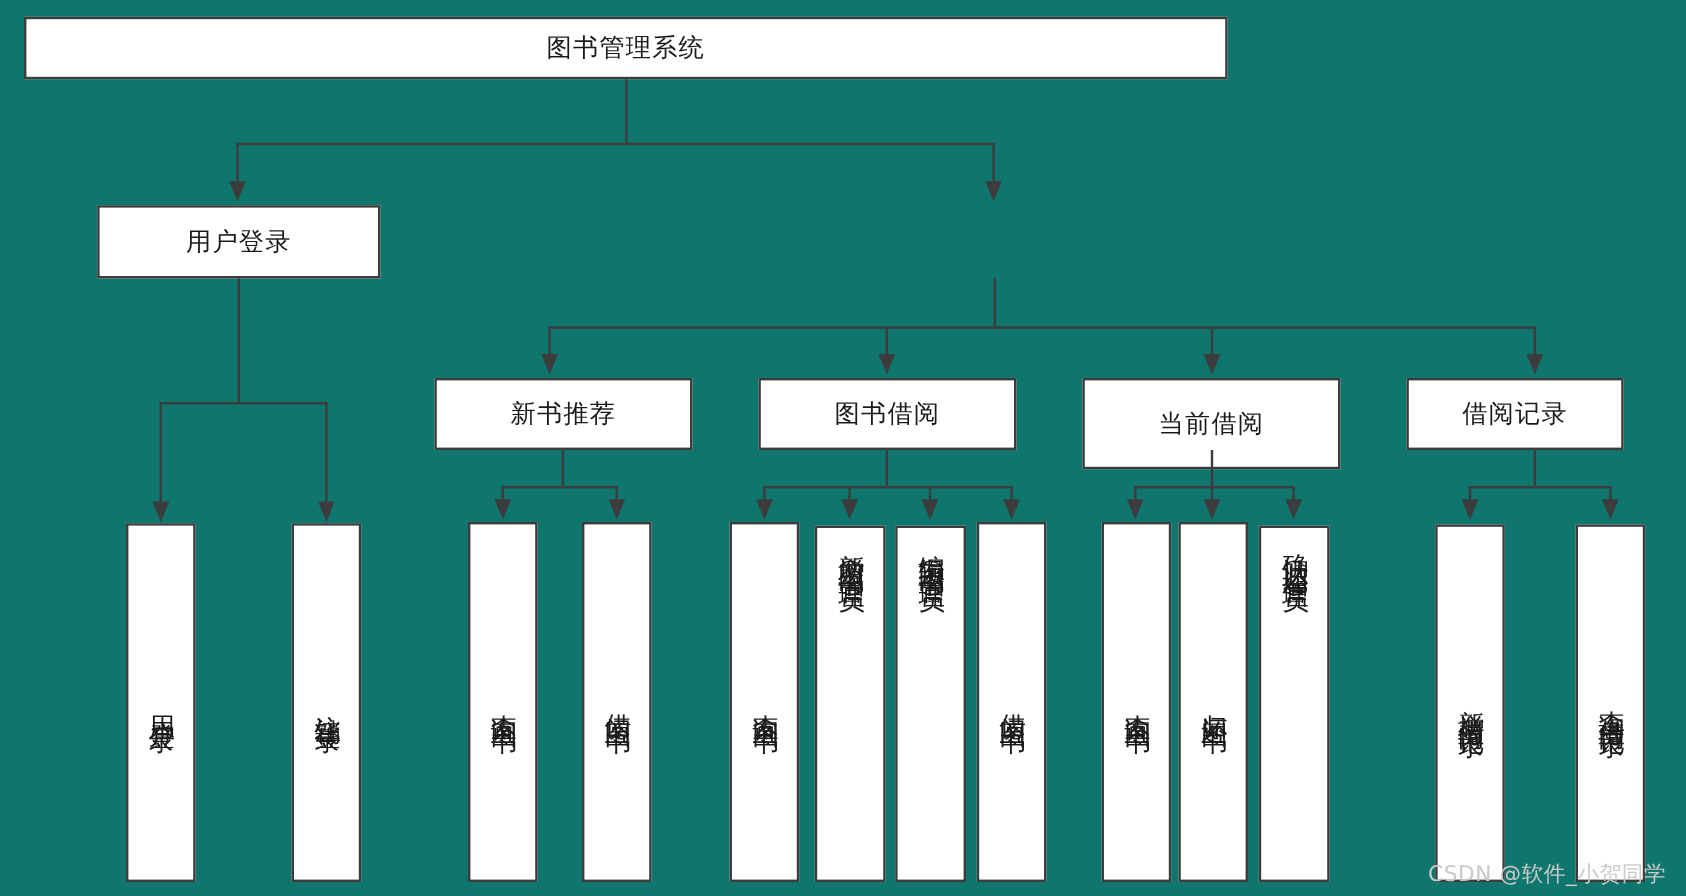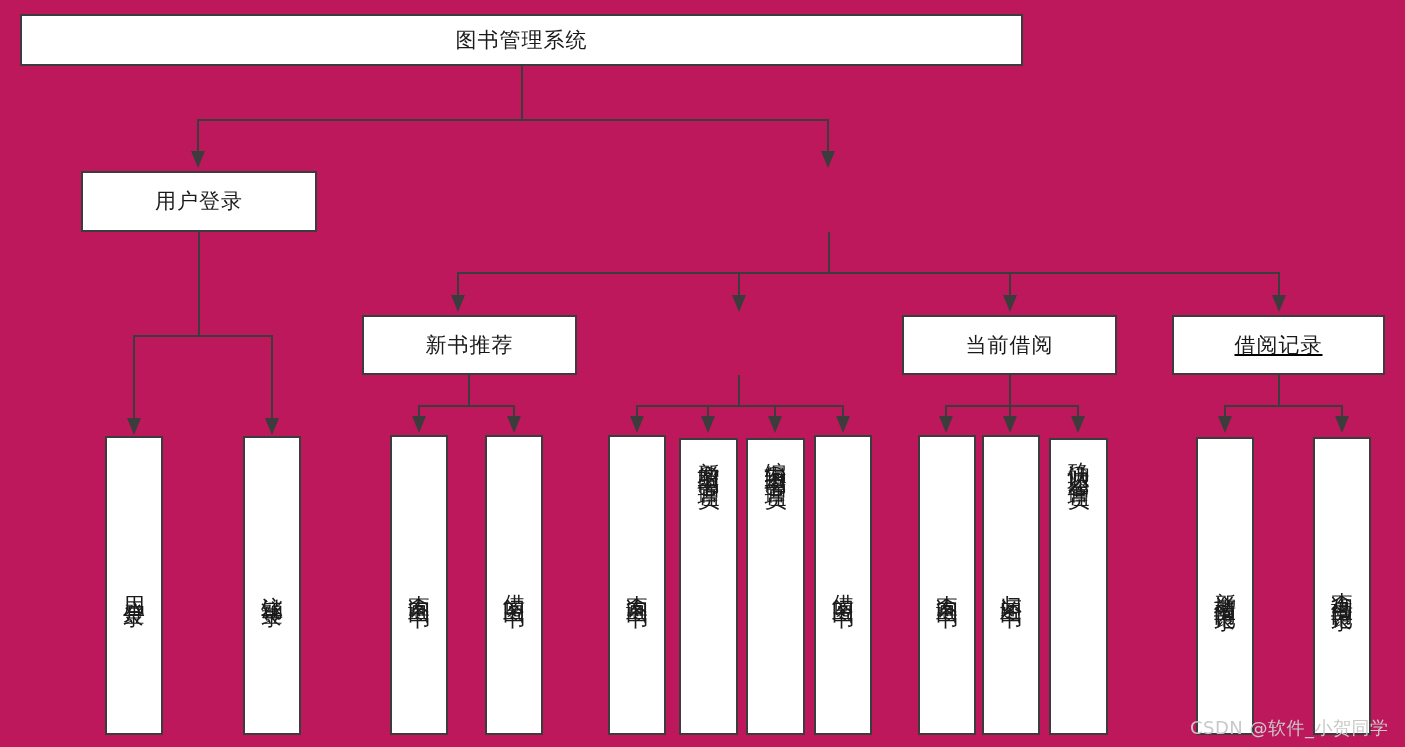--- a/index.html
+++ b/index.html
@@ -7,21 +7,21 @@
     padding: 0;
     background: #ffffff;
   }
   body {
     font-family: "DejaVu Sans", "Liberation Sans", sans-serif;
   }
   #canvas {
     position: relative;
     width: 1405px;
     height: 747px;
-    background: #be185d;
+    background: #0f766e;
     overflow: hidden;
   }
   .node {
     position: absolute;
     box-sizing: border-box;
     border: 2px solid #3c3c3c;
     background: #ffffff;
     display: flex;
     align-items: center;
     justify-content: center;
@@ -115,26 +115,29 @@
   <div class="edge v" style="left:1009px; top:272px; width:2px; height:24px;"></div>
   <div class="arrow" style="left:1003px; top:295px;"></div>
 
   <div class="edge v" style="left:1278px; top:272px; width:2px; height:24px;"></div>
   <div class="arrow" style="left:1272px; top:295px;"></div>
 
   <div class="node" style="left:362px; top:315px; width:215px; height:60px;">
     <span class="node-label">新书推荐</span>
   </div>
 
-
-  <div class="node" style="left:902px; top:315px; width:215px; height:60px;">
+  <div class="node" style="left:632px; top:315px; width:215px; height:60px;">
+    <span class="node-label">图书借阅</span>
+  </div>
+
+  <div class="node" style="left:902px; top:315px; width:215px; height:76px;">
     <span class="node-label">当前借阅</span>
   </div>
 
-  <div class="node" style="left:1172px; top:315px; width:213px; height:60px;text-decoration:underline;">
+  <div class="node" style="left:1172px; top:315px; width:181px; height:60px;">
     <span class="node-label">借阅记录</span>
   </div>
 
   <div class="edge v" style="left:468px; top:375px; width:2px; height:31px;"></div>
   <div class="edge h" style="left:418px; top:405px; width:97px; height:2px;"></div>
   <div class="edge v" style="left:418px; top:405px; width:2px; height:12px;"></div>
   <div class="arrow" style="left:412px; top:416px;"></div>
   <div class="edge v" style="left:513px; top:405px; width:2px; height:12px;"></div>
   <div class="arrow" style="left:507px; top:416px;"></div>
 

